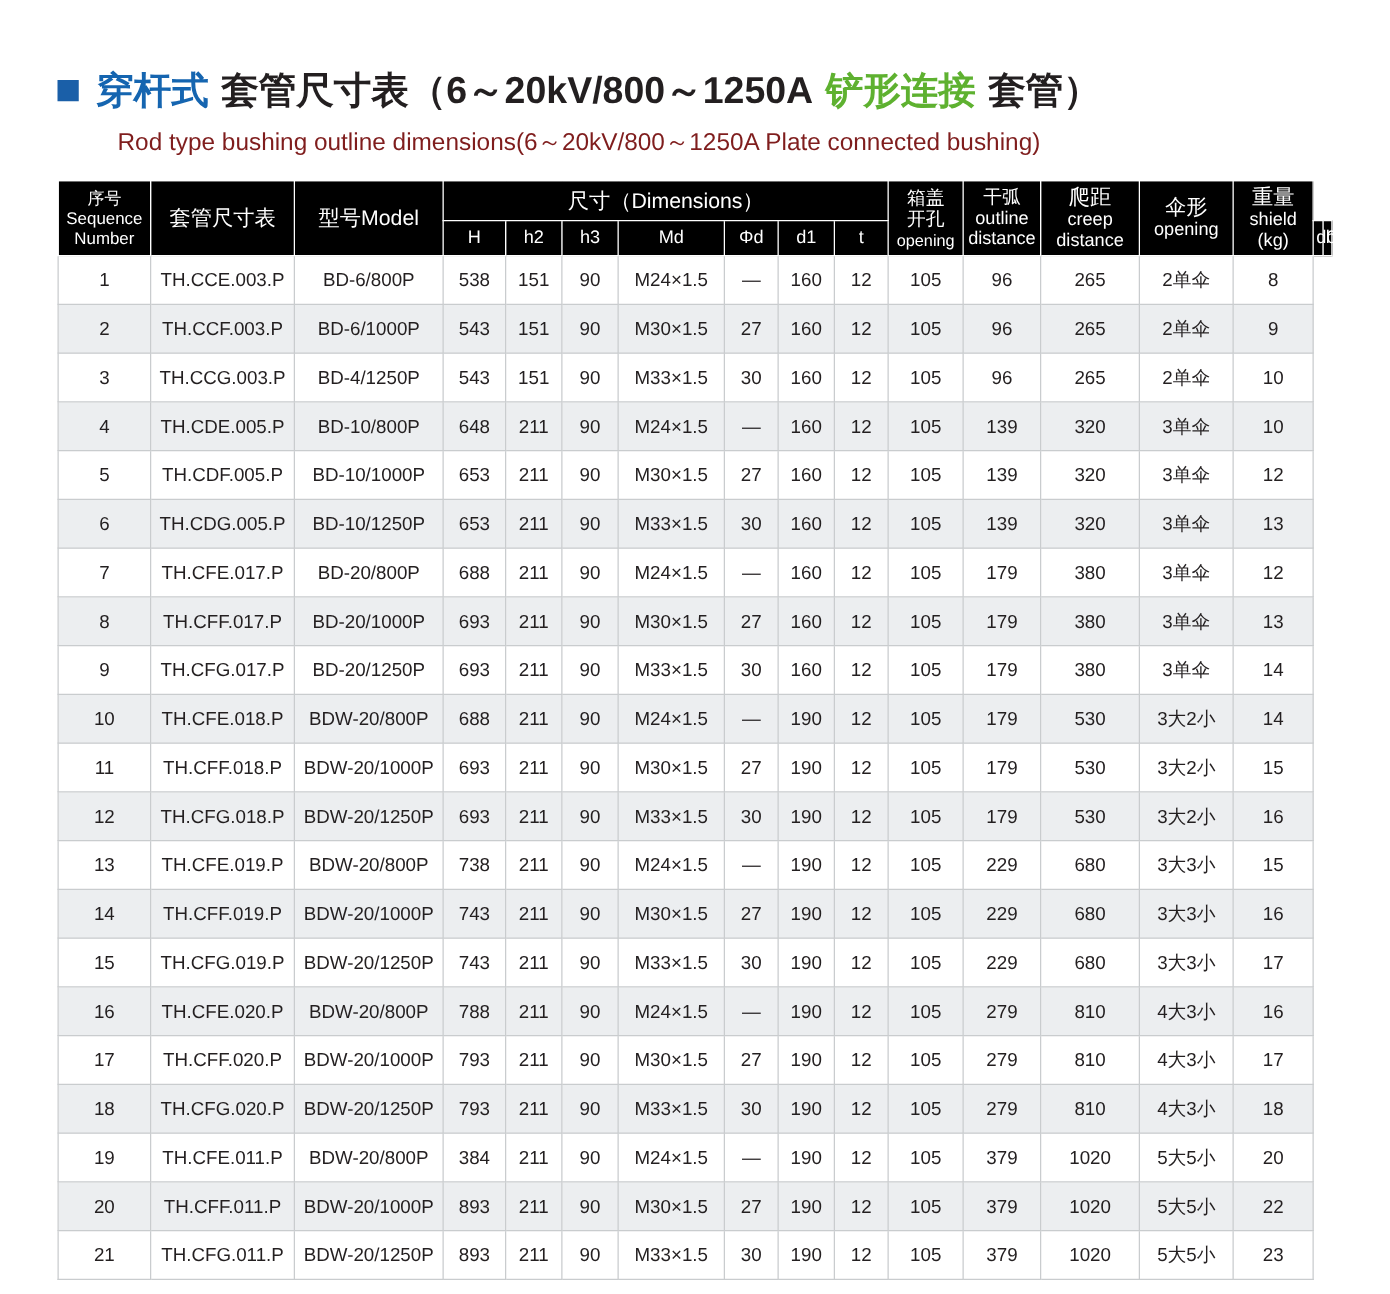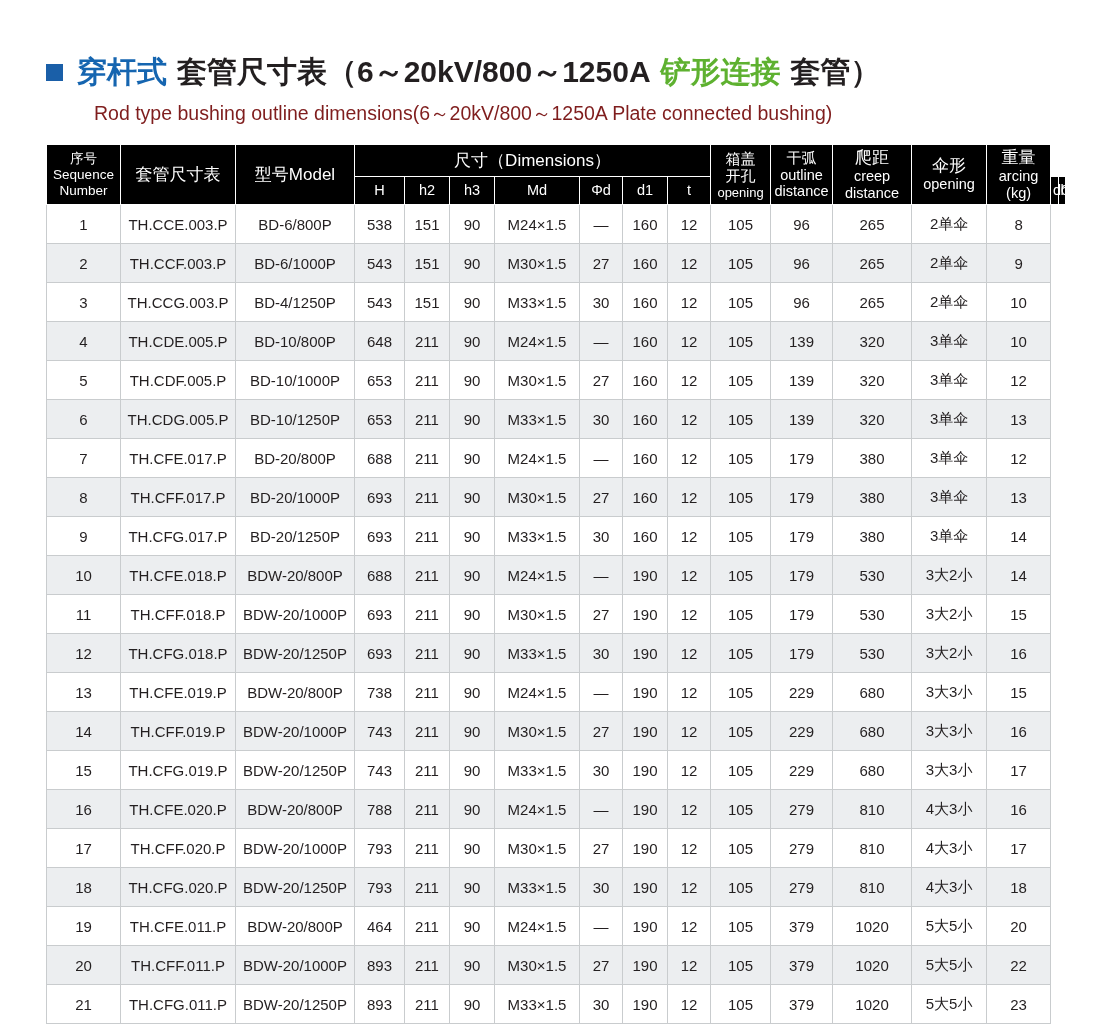--- a/index.html
+++ b/index.html
@@ -153,21 +153,21 @@
           <div class="hdr-dim">爬距</div>
           <div class="hdr-sub">creep</div>
           <div class="hdr-sub">distance</div>
         </th>
         <th rowspan="2" class="hdr-mid">
           <div class="hdr-dim">伞形</div>
           <div class="hdr-sub">opening</div>
         </th>
         <th rowspan="2" class="hdr-mid">
           <div class="hdr-dim">重量</div>
-          <div class="hdr-sub">arcing</div>
+          <div class="hdr-sub">shield</div>
           <div class="hdr-sub">(kg)</div>
         </th>
       </tr>
       <tr>
         <th class="hdr-sub">H</th>
         <th class="hdr-sub">h2</th>
         <th class="hdr-sub">h3</th>
         <th class="hdr-sub">Md</th>
         <th class="hdr-sub">Φd</th>
         <th class="hdr-sub">d1</th>
@@ -480,21 +480,21 @@
           <td>105</td>
           <td>279</td>
           <td>810</td>
           <td>4大3小</td>
           <td>18</td>
         </tr>
         <tr class="odd">
           <td>19</td>
           <td>TH.CFE.011.P</td>
           <td>BDW-20/800P</td>
-          <td>464</td>
+          <td>384</td>
           <td>211</td>
           <td>90</td>
           <td>M24×1.5</td>
           <td>—</td>
           <td>190</td>
           <td>12</td>
           <td>105</td>
           <td>379</td>
           <td>1020</td>
           <td>5大5小</td>

